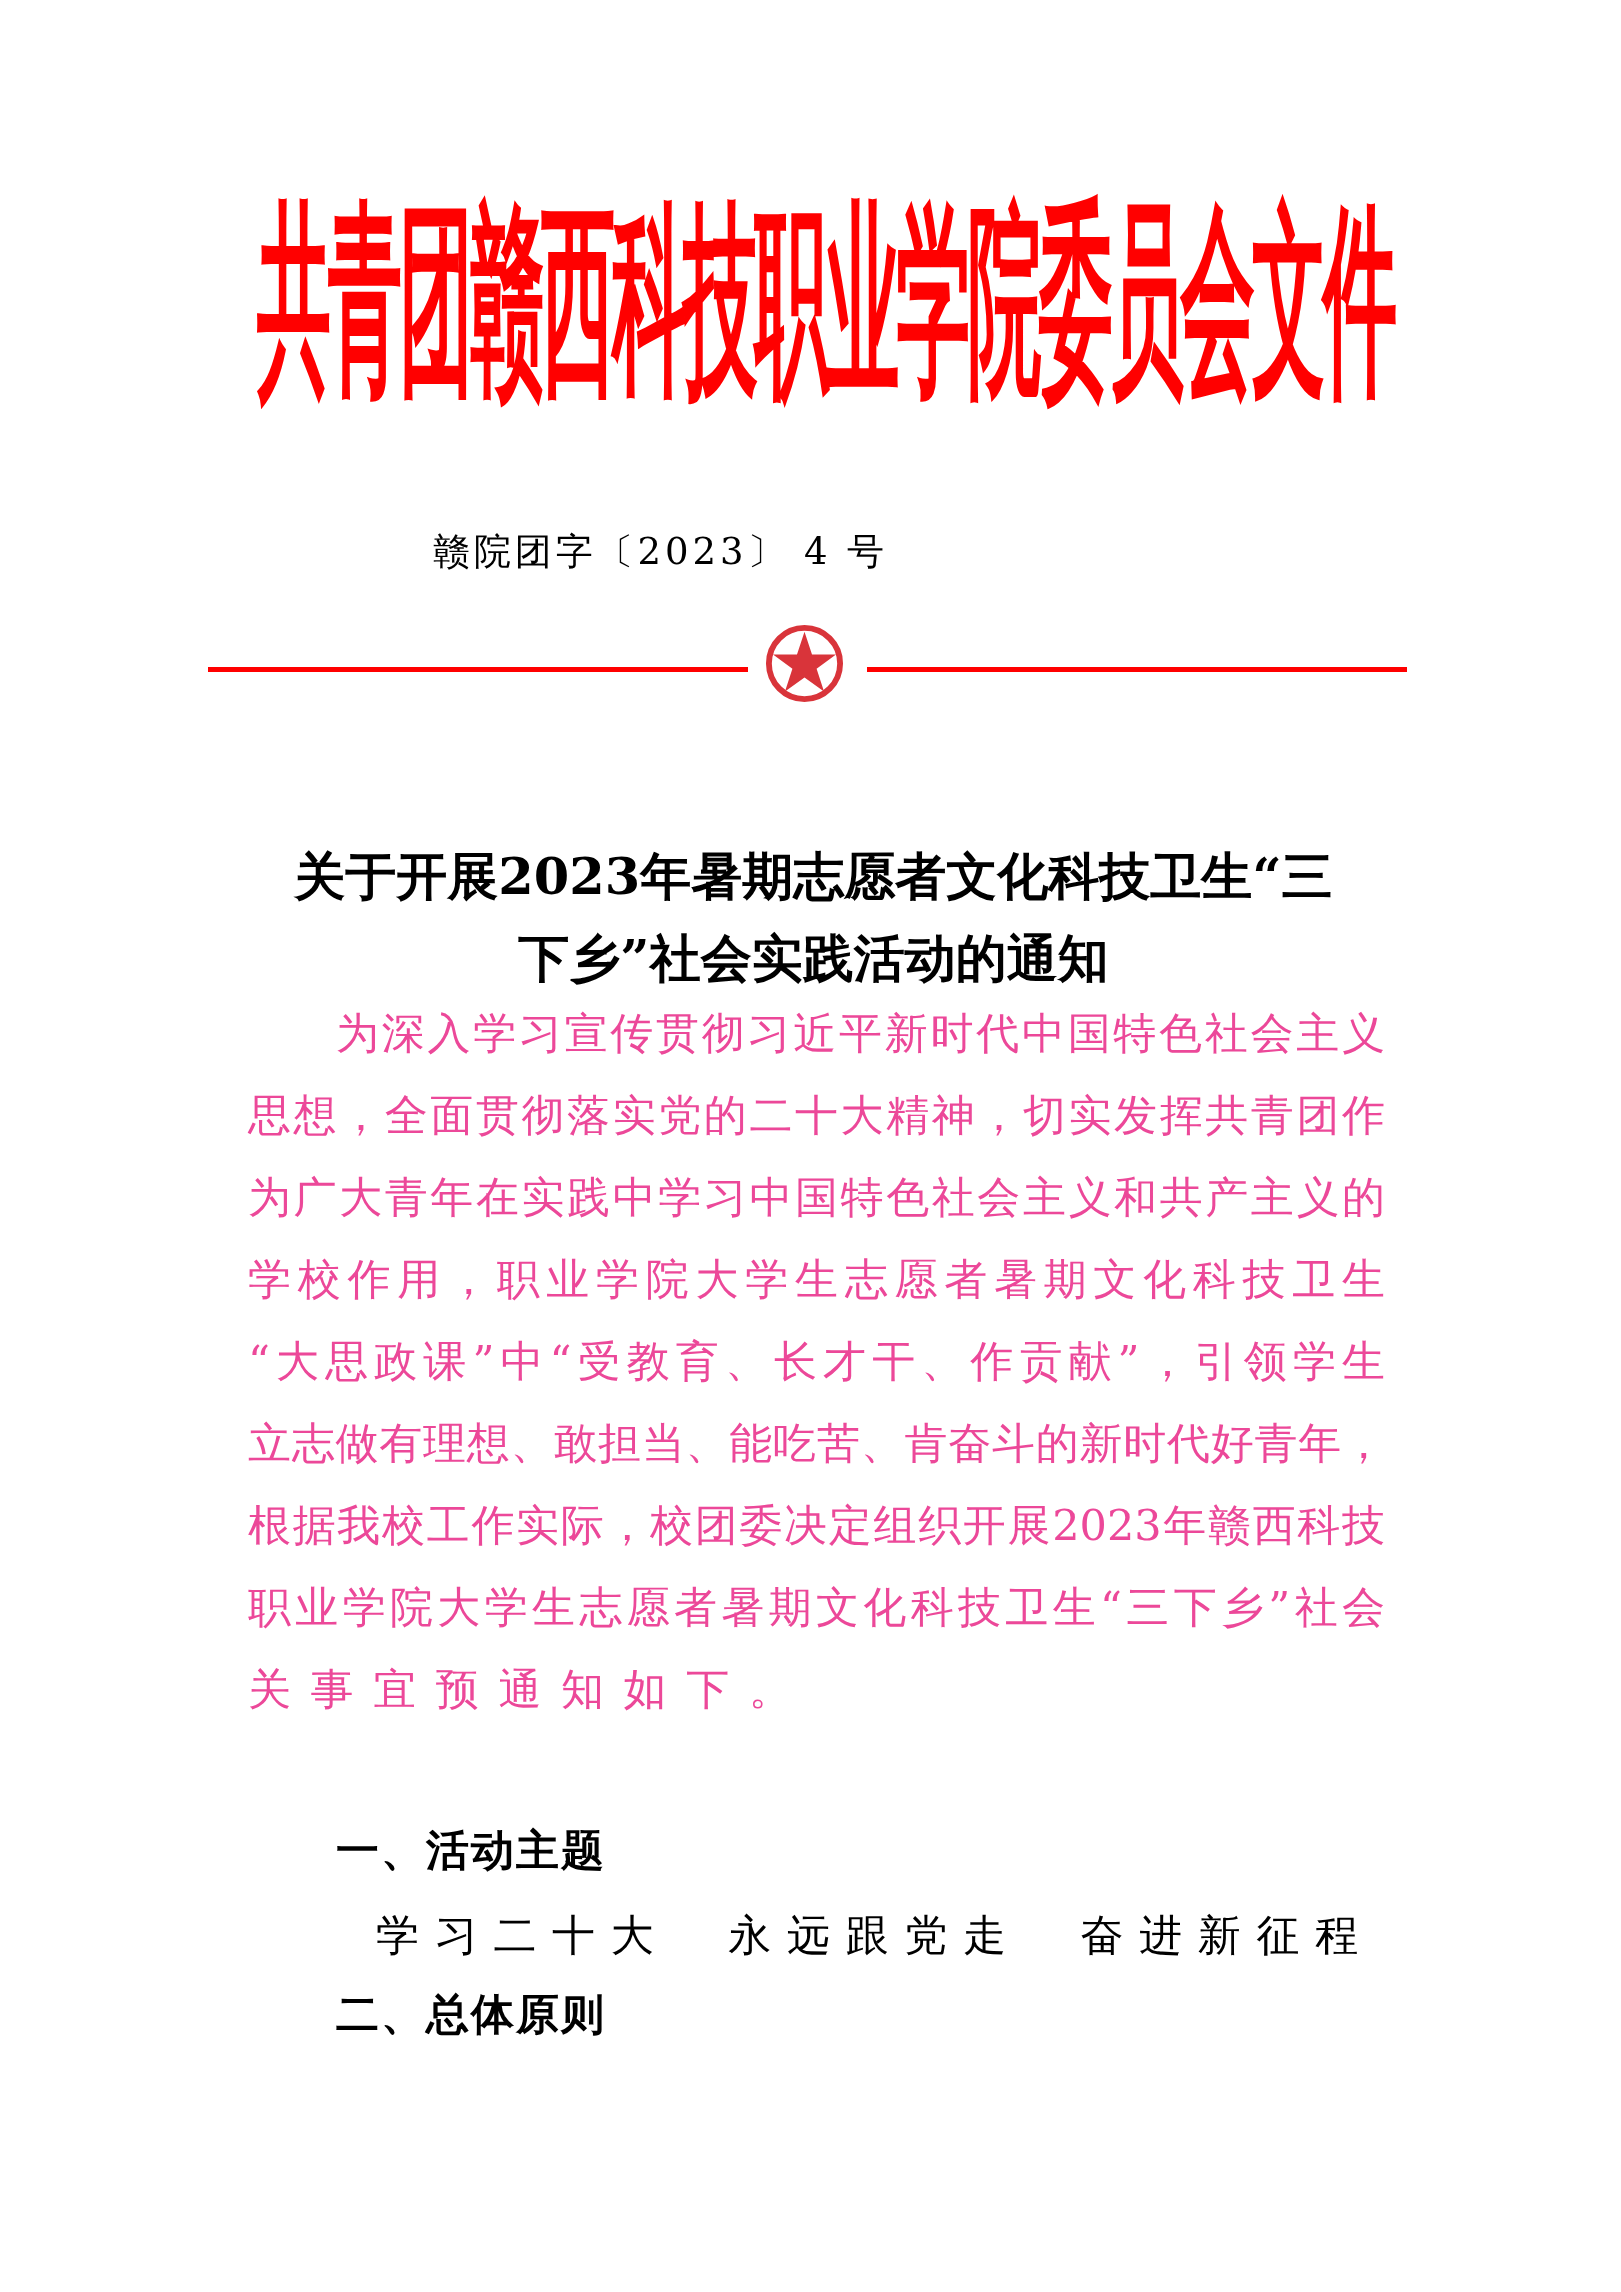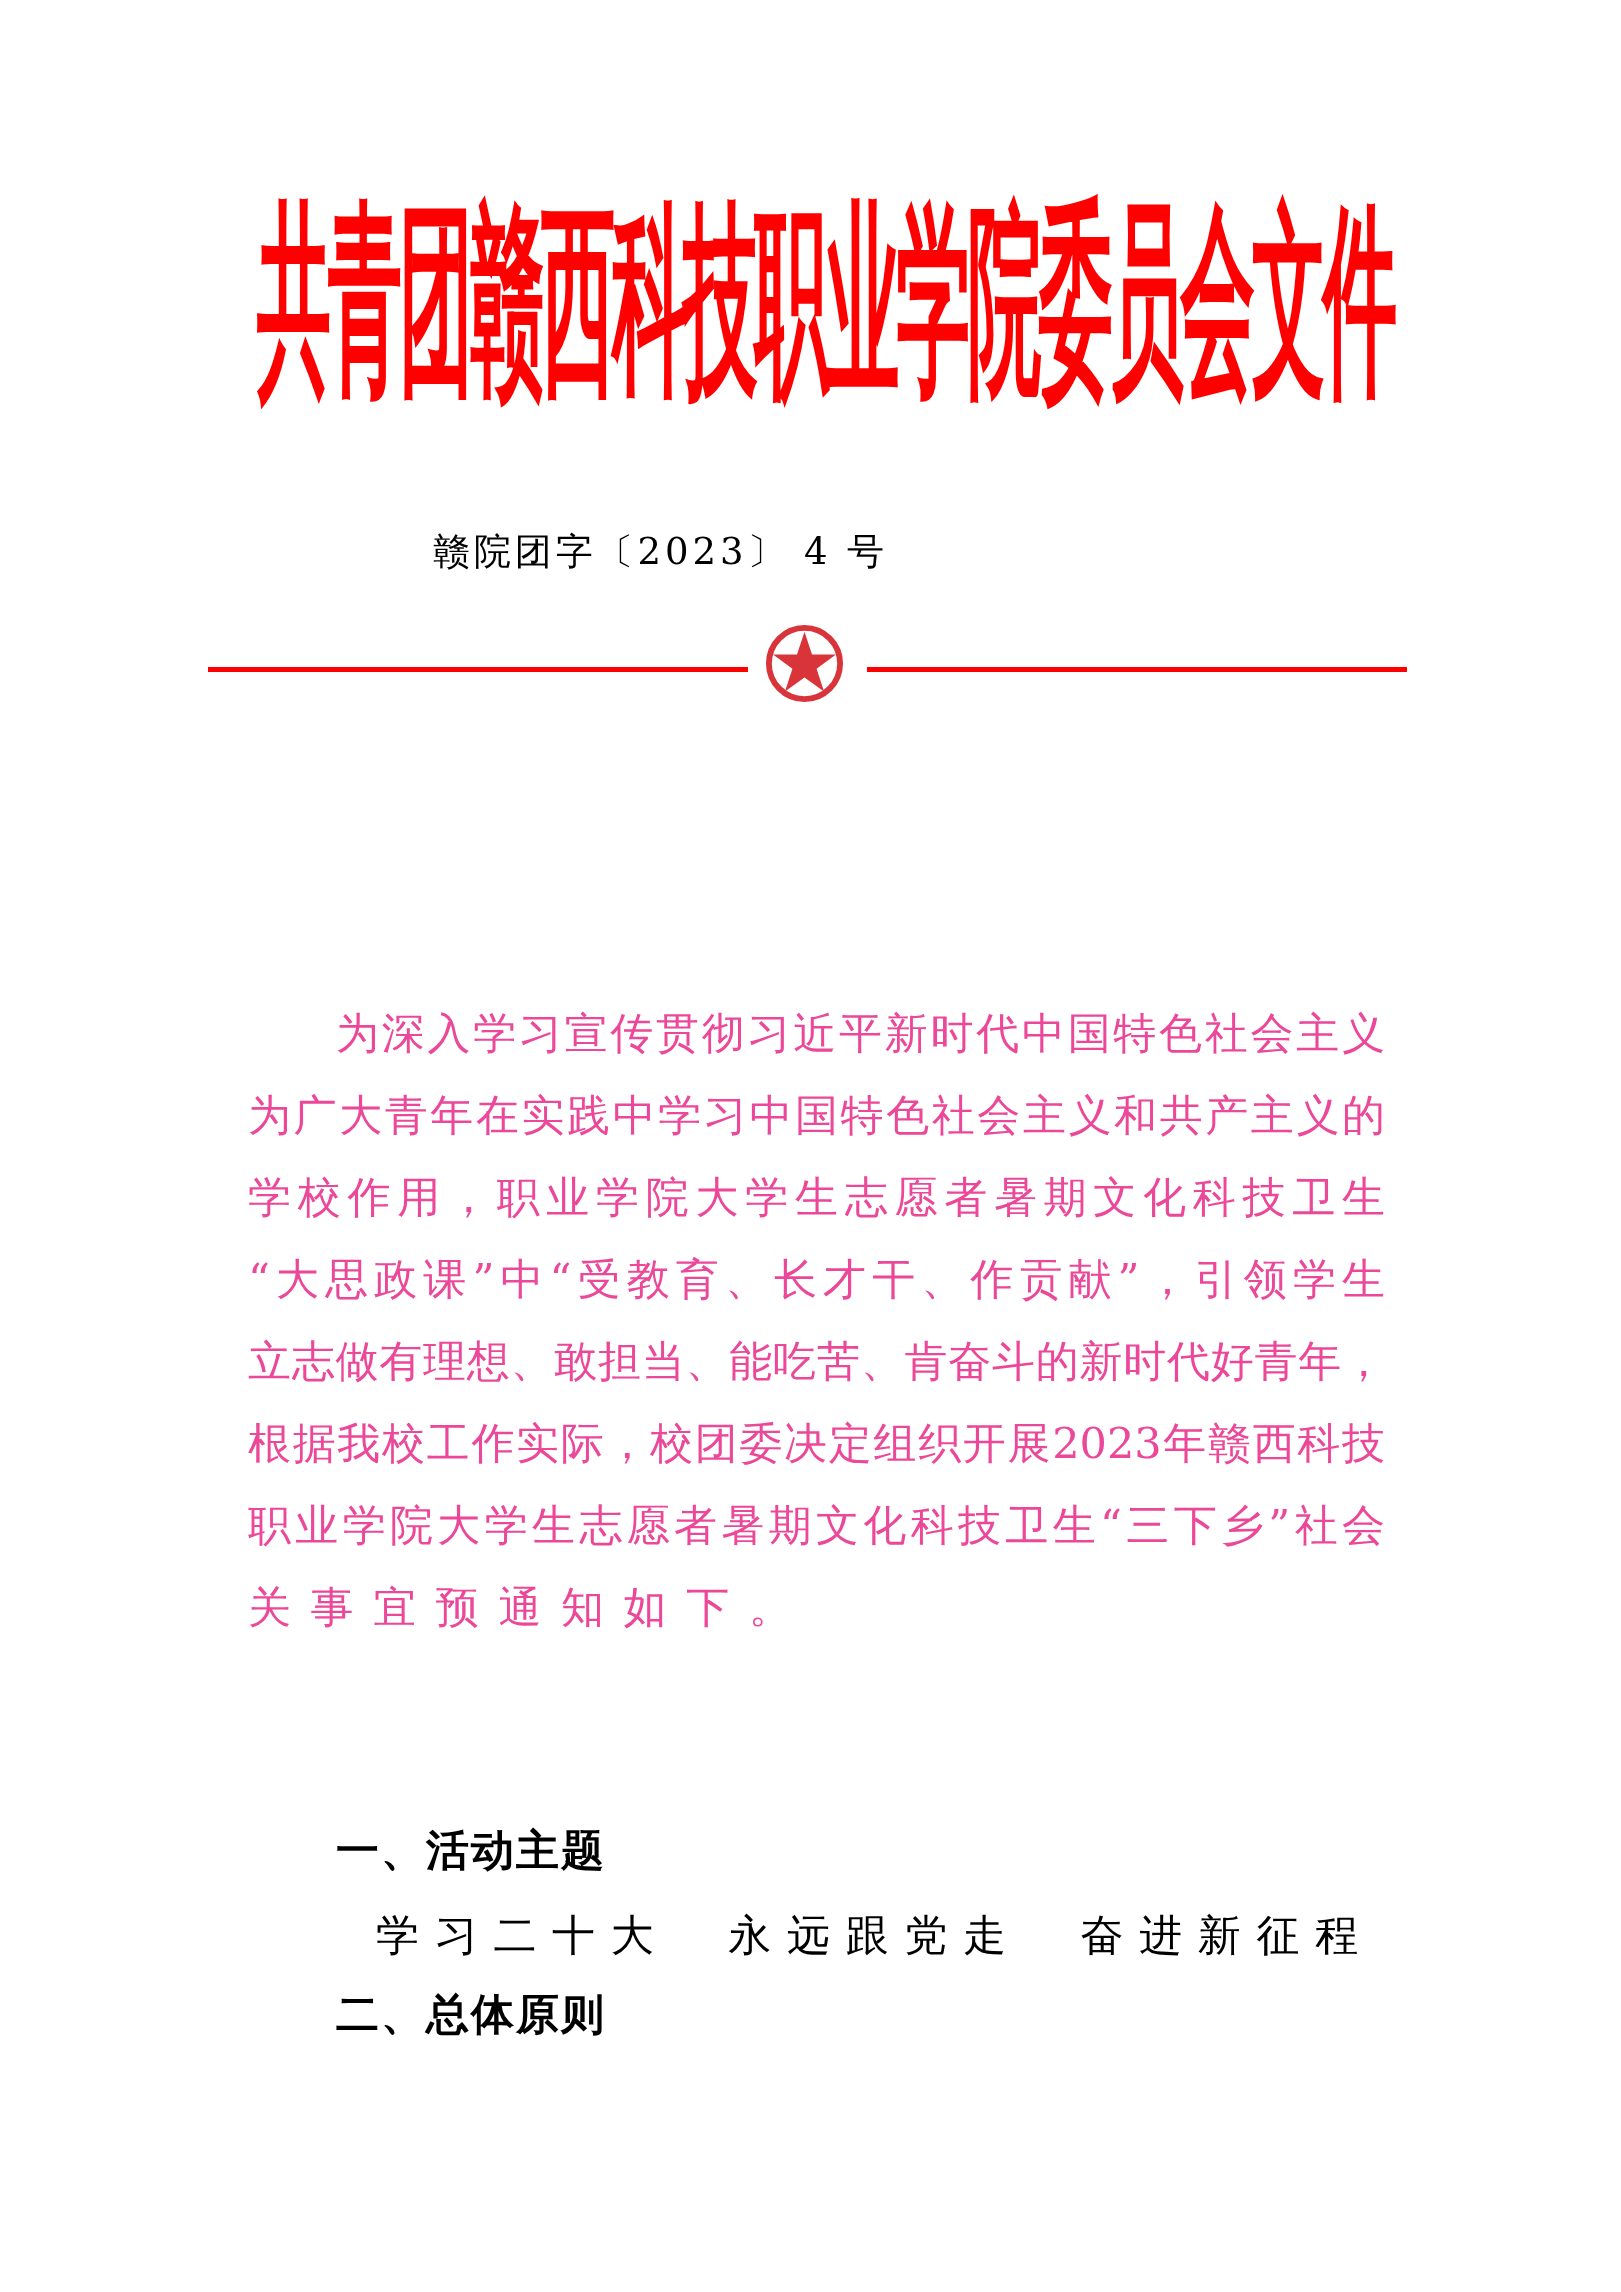--- a/index.html
+++ b/index.html
@@ -162,23 +162,28 @@
 
   <div class="rule left"></div>
   <div class="emblem">
     <svg width="79" height="79" viewBox="0 0 81 81">
       <circle cx="40.5" cy="40.5" r="36.5" fill="none" stroke="#d9343a" stroke-width="6"></circle>
       <polygon fill="#d9343a" points="40.5,8 48.2,31.4 72.8,31.4 52.9,45.9 60.5,69.3 40.5,54.8 20.5,69.3 28.1,45.9 8.2,31.4 32.8,31.4"></polygon>
     </svg>
   </div>
   <div class="rule right"></div>
 
+  <div class="title">
+    <span class="line">关于开展2023年暑期志愿者文化科技卫生“三</span>
+    <span class="line">下乡”社会实践活动的通知</span>
+  </div>
 
   <div class="body">
     <span class="line first">为深入学习宣传贯彻习近平新时代中国特色社会主义</span>
+    <span class="line">思想，全面贯彻落实党的二十大精神，切实发挥共青团作</span>
     <span class="line">为广大青年在实践中学习中国特色社会主义和共产主义的</span>
     <span class="line">学校作用，职业学院大学生志愿者暑期文化科技卫生</span>
     <span class="line">“大思政课”中“受教育、长才干、作贡献”，引领学生</span>
     <span class="line">立志做有理想、敢担当、能吃苦、肯奋斗的新时代好青年，</span>
     <span class="line">根据我校工作实际，校团委决定组织开展2023年赣西科技</span>
     <span class="line">职业学院大学生志愿者暑期文化科技卫生“三下乡”社会</span>
     <span class="line last">关事宜预通知如下。</span>
   </div>
 
   <div class="heading" style="top:1821px;">一、活动主题</div>

